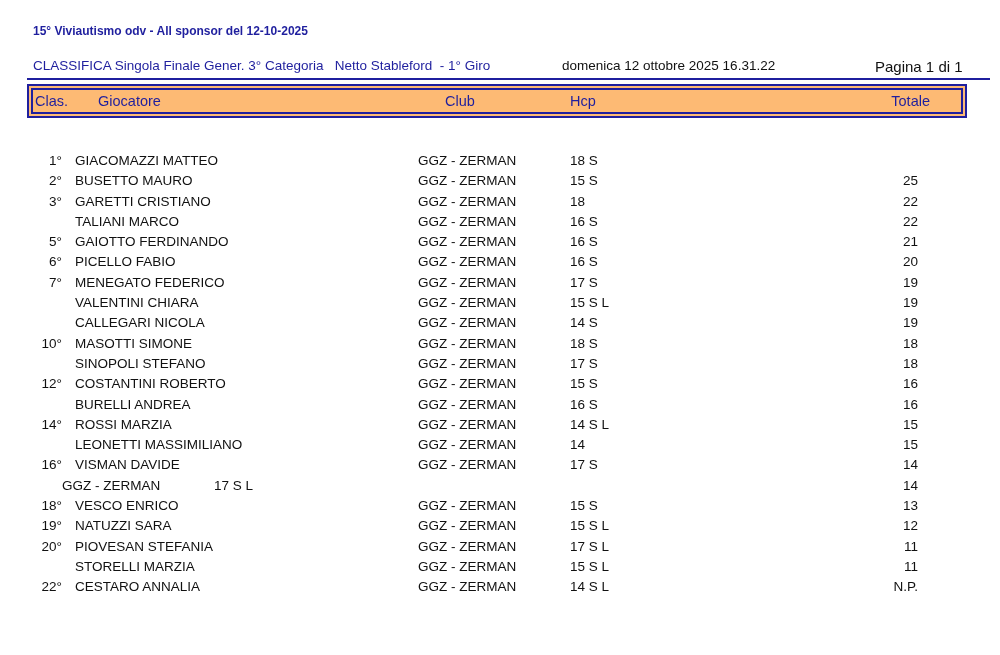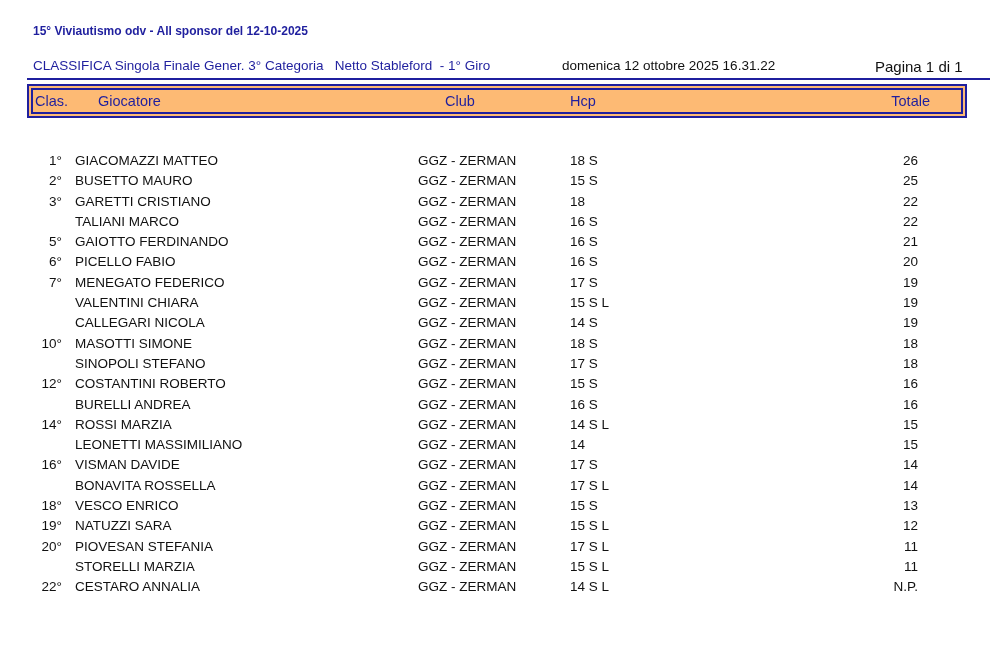--- a/index.html
+++ b/index.html
@@ -84,21 +84,20 @@
     <span class="hlabel" id="hdr-hcp">Hcp</span>
     <span class="hlabel" id="hdr-totale">Totale</span>
   </div>
 
   <div id="rows">
     <div class="trow">
       <span class="c-clas">1°</span>
       <span class="c-gio">GIACOMAZZI MATTEO</span>
       <span class="c-club">GGZ - ZERMAN</span>
       <span class="c-hcp">18 S</span>
-      <span class="c-tot">26</span>
     </div>
 
     <div class="trow">
       <span class="c-clas">2°</span>
       <span class="c-gio">BUSETTO MAURO</span>
       <span class="c-club">GGZ - ZERMAN</span>
       <span class="c-hcp">15 S</span>
       <span class="c-tot">25</span>
     </div>
 
@@ -209,21 +208,20 @@
     <div class="trow">
       <span class="c-clas">16°</span>
       <span class="c-gio">VISMAN DAVIDE</span>
       <span class="c-club">GGZ - ZERMAN</span>
       <span class="c-hcp">17 S</span>
       <span class="c-tot">14</span>
     </div>
 
     <div class="trow">
       <span class="c-clas"></span>
-      <span class="c-gio">BONAVITA ROSSELLA</span>
       <span class="c-club">GGZ - ZERMAN</span>
       <span class="c-hcp">17 S L</span>
       <span class="c-tot">14</span>
     </div>
 
     <div class="trow">
       <span class="c-clas">18°</span>
       <span class="c-gio">VESCO ENRICO</span>
       <span class="c-club">GGZ - ZERMAN</span>
       <span class="c-hcp">15 S</span>

